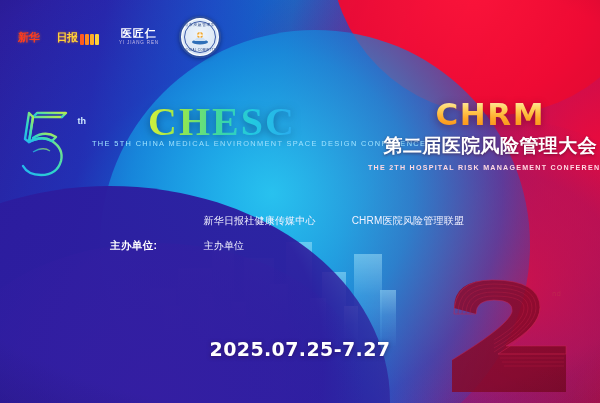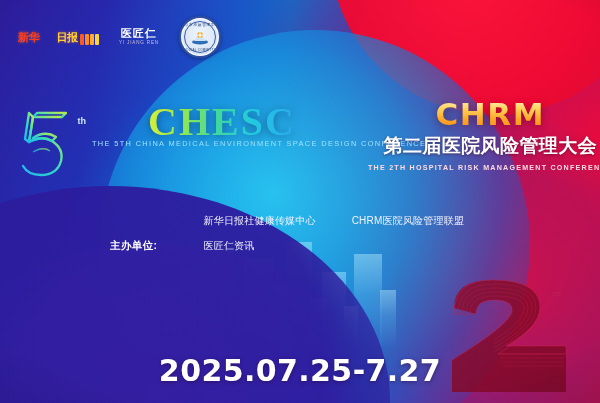--- a/index.html
+++ b/index.html
@@ -174,24 +174,23 @@
     color:#fff;
   }
   .orgs .lbl{ font-size:10.5px; font-weight:bold; letter-spacing:.4px; padding-top:1px; white-space:nowrap; }
   .orgs .colwrap{ display:flex; gap:36px;margin-left:24px; }
   .orgs .col{ display:flex; flex-direction:column; gap:11px; }
   .orgs .col div{ font-size:10px; white-space:nowrap; letter-spacing:.2px; color:#f2f2ff; }
 
   
   .date-wrap{ position:absolute; left:0; right:0; top:338px; text-align:center; }
   .date{
-    font-size:30px; font-weight:bold; color:#fff; letter-spacing:.4px;
+    font-size:19px; font-weight:bold; color:#fff; letter-spacing:.4px;
     font-family:"DejaVu Sans",sans-serif;
     text-shadow:0 1px 4px rgba(40,0,50,.5);
-    margin-top:15px;
   }
   .place{ margin-top:5px; font-size:10px; color:#fff; letter-spacing:1px; }
 </style>
 </head>
 <body>
 
 <div class="poster">
 
   <div class="circle-red"></div>
   <div class="bloom-magenta"></div>
@@ -319,21 +318,21 @@
     <div class="chrm">CHRM</div>
     <div class="cn-title-r">第二届医院风险管理大会</div>
     <div class="en-title-r">THE 2TH HOSPITAL RISK MANAGEMENT CONFERENCE</div>
   </div>
 
   <div class="orgs">
     <div class="lbl">主办单位:</div>
     <div class="colwrap">
       <div class="col">
         <div>新华日报社健康传媒中心</div>
-        <div>医匠仁资讯</div>
+        <div>主办单位</div>
       </div>
       <div class="col">
         <div>CHRM医院风险管理联盟</div>
       </div>
     </div>
   </div>
 
   <div class="date-wrap">
     <div class="date">2025.07.25-7.27</div>
   </div>

